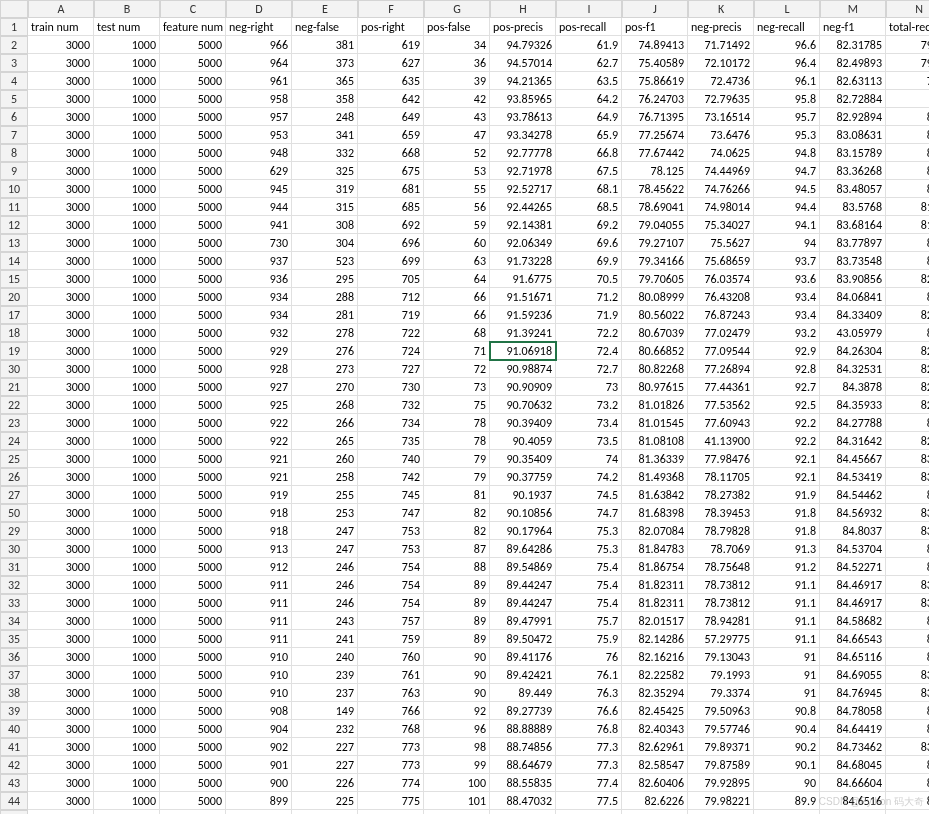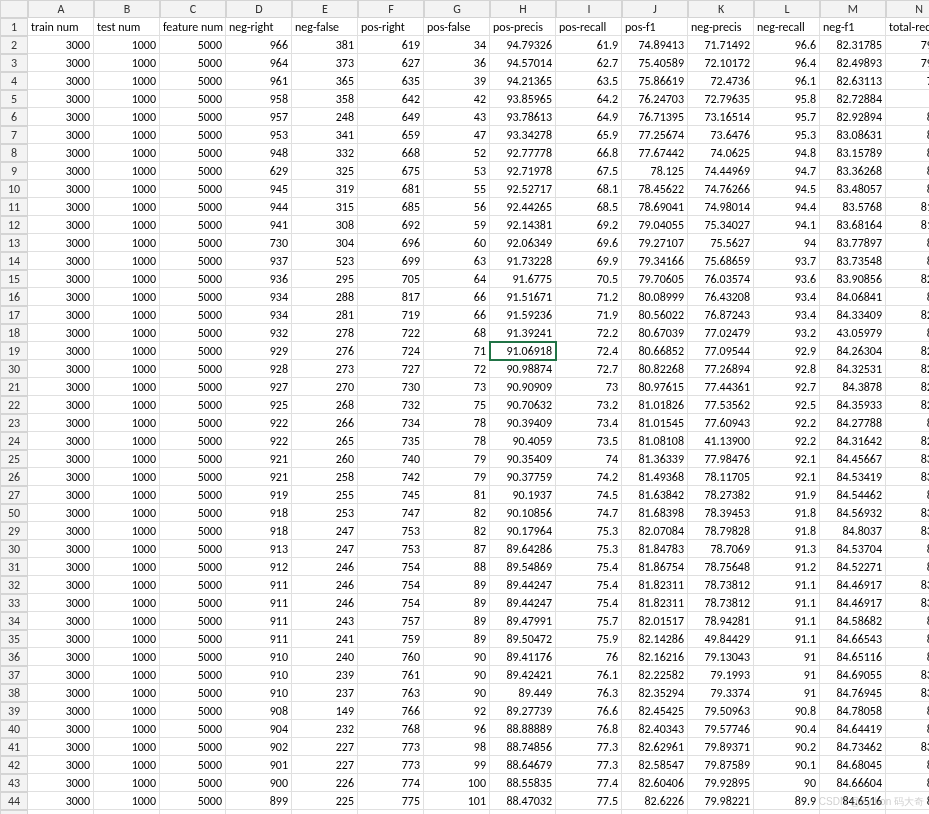--- a/index.html
+++ b/index.html
@@ -293,27 +293,27 @@
     <div class="cell">295</div>
     <div class="cell">705</div>
     <div class="cell">64</div>
     <div class="cell">91.6775</div>
     <div class="cell">70.5</div>
     <div class="cell">79.70605</div>
     <div class="cell">76.03574</div>
     <div class="cell">93.6</div>
     <div class="cell">83.90856</div>
     <div class="cell">82.05</div>
-    <div class="rowhdr">16</div>
+    <div class="rowhdr">20</div>
     <div class="cell">3000</div>
     <div class="cell">1000</div>
     <div class="cell">5000</div>
     <div class="cell">934</div>
     <div class="cell">288</div>
-    <div class="cell">817</div>
+    <div class="cell">712</div>
     <div class="cell">66</div>
     <div class="cell">91.51671</div>
     <div class="cell">71.2</div>
     <div class="cell">80.08999</div>
     <div class="cell">76.43208</div>
     <div class="cell">93.4</div>
     <div class="cell">84.06841</div>
     <div class="cell">82.3</div>
     <div class="rowhdr">17</div>
     <div class="cell">3000</div>
@@ -589,21 +589,21 @@
     <div class="cell">3000</div>
     <div class="cell">1000</div>
     <div class="cell">5000</div>
     <div class="cell">911</div>
     <div class="cell">241</div>
     <div class="cell">759</div>
     <div class="cell">89</div>
     <div class="cell">89.50472</div>
     <div class="cell">75.9</div>
     <div class="cell">82.14286</div>
-    <div class="cell">49.84429</div>
+    <div class="cell">57.29775</div>
     <div class="cell">91.1</div>
     <div class="cell">84.66543</div>
     <div class="cell">83.5</div>
     <div class="rowhdr">36</div>
     <div class="cell">3000</div>
     <div class="cell">1000</div>
     <div class="cell">5000</div>
     <div class="cell">910</div>
     <div class="cell">240</div>
     <div class="cell">760</div>

